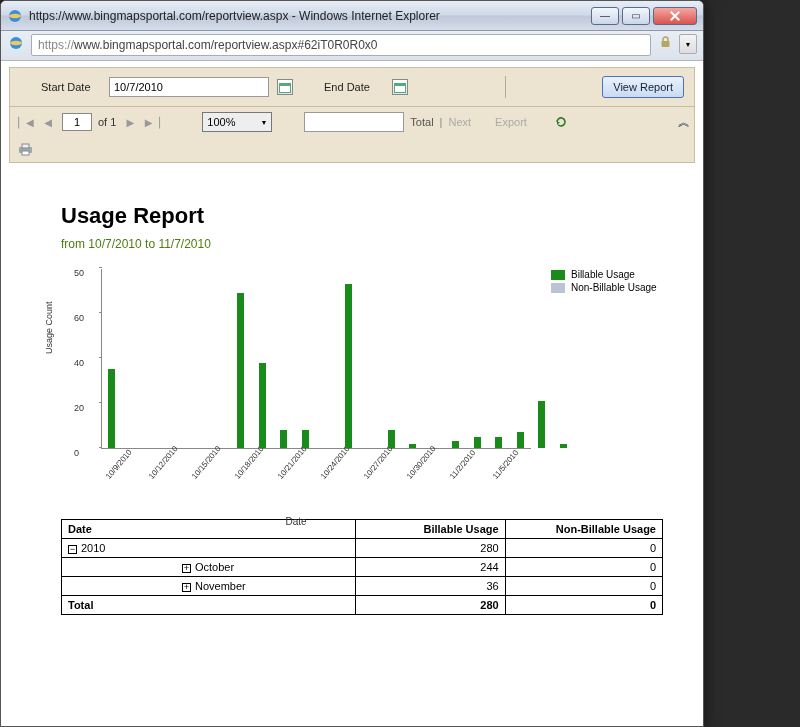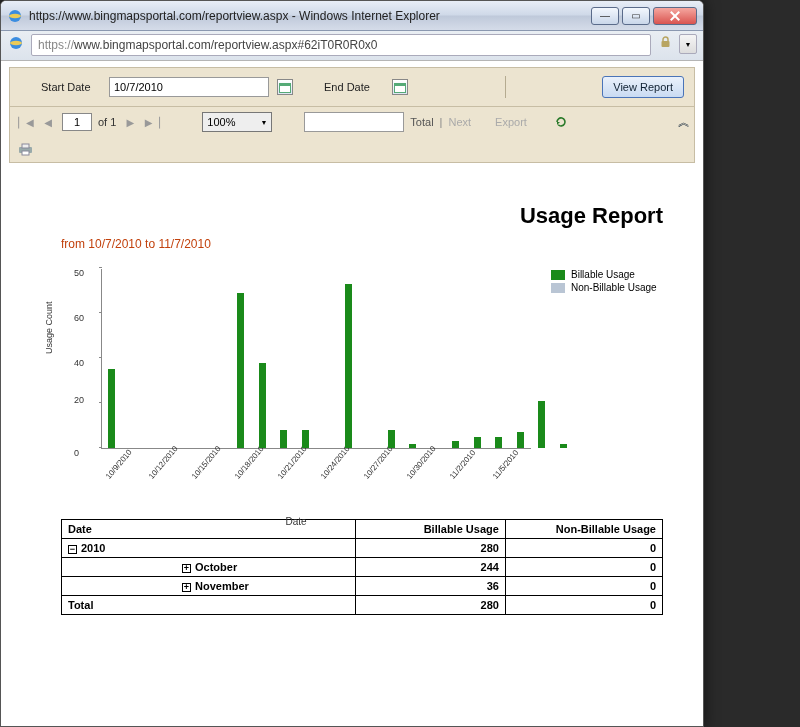--- a/index.html
+++ b/index.html
@@ -47,39 +47,39 @@
   .txt-link.disabled{color:#aaa;}
   .sep { color:#888; font-size:11px;}
   .fmt-sel { width:130px; height:20px; border:1px solid #777; background:#eee; font-size:11px; padding:0 4px; display:flex; align-items:center; justify-content:space-between;}
   .refresh-ic { width:16px; height:16px; display:flex; align-items:center; justify-content:center; font-size:12px; color:#2a7a2a; cursor:pointer; margin-left:20px;}
   .collapse-ic { margin-left:auto; font-size:12px; color:#234; cursor:pointer; letter-spacing:-4px;}
   .print-ic { width:18px; height:16px; font-size:13px; color:#556; cursor:pointer; margin-top:2px;}
   .toolbar-row{display:flex; align-items:center; gap:6px; width:100%;}
   
   
   .report { padding: 40px 40px 20px 60px; }
-  .rpt-title { font-size: 22px; font-weight:bold; color:#000; margin-bottom:8px;text-align:right;}
-  .rpt-sub { font-size:12px; color:#c2410c; margin-bottom:18px;}
+  .rpt-title { font-size: 22px; font-weight:bold; color:#000; margin-bottom:8px;}
+  .rpt-sub { font-size:12px; color:#4d7c0f; margin-bottom:18px;}
   
   .chart-wrap { display:flex; gap:20px; margin-bottom:50px;}
   .chart { position:relative; width:470px; height:200px; }
   .y-axis-label { position:absolute; left:-12px; top:50%; transform:rotate(-90deg) translateX(20px); transform-origin:left; font-size:9px; color:#333; white-space:nowrap;}
   .x-axis-label { position:absolute; bottom:-58px; left:50%; transform:translateX(-50%); font-size:10px; color:#333;}
   .plot { position:absolute; left:40px; top:0; right:0; bottom:20px; border-left:1px solid #888; border-bottom:1px solid #888;}
   .y-tick { position:absolute; left:-28px; font-size:9px; color:#333; transform:translateY(50%);}
   .y-tick-line { position:absolute; left:-3px; width:3px; height:1px; background:#888;}
   .x-tick { position:absolute; bottom:-10px; font-size:8px; color:#333; transform:rotate(-50deg) translate(-32px,0); transform-origin:left; white-space:nowrap;}
   .bar { position:absolute; bottom:0; width:7px; background:#1a8a1a;}
   .legend { font-size:10px; }
   .leg-item { display:flex; align-items:center; gap:6px; margin-bottom:2px;}
   .leg-sw { width:14px; height:10px;}
   
   
   .data-tbl { border-collapse:collapse; width:100%; max-width:700px; font-size:11px;}
-  .data-tbl th, .data-tbl td { border:1px solid #000; padding:3px 6px;font-weight:bold;}
+  .data-tbl th, .data-tbl td { border:1px solid #000; padding:3px 6px;}
   .data-tbl th { text-align:left; font-weight:bold;}
   .data-tbl th.r, .data-tbl td.r { text-align:right;}
   .exp-box { display:inline-block; width:9px; height:9px; border:1px solid #000; text-align:center; line-height:7px; font-size:9px; margin-right:4px; cursor:pointer; vertical-align:middle;}
   .indent1 { padding-left:120px !important; }
   .bold { font-weight:bold; }
   
   .caret{font-size:7px;}
 </style>
 </head>
 <body>
@@ -203,21 +203,21 @@
       <h1 class="rpt-title">Usage Report</h1>
       <div class="rpt-sub">from 10/7/2010 to 11/7/2010</div>
 
       <div class="chart-wrap">
         <div class="chart">
           <div class="y-axis-label">Usage Count</div>
           <div class="x-axis-label">Date</div>
           <div class="plot" id="plot">
               <div class="y-tick" style="bottom: -5px;">0</div>
               <div class="y-tick-line" style="bottom: 0px;"></div>
-              <div class="y-tick" style="bottom: 48px;">20</div>
+              <div class="y-tick" style="bottom: 40px;">20</div>
               <div class="y-tick-line" style="bottom: 45px;"></div>
               <div class="y-tick" style="bottom: 85px;">40</div>
               <div class="y-tick-line" style="bottom: 90px;"></div>
               <div class="y-tick" style="bottom: 130px;">60</div>
               <div class="y-tick-line" style="bottom: 135px;"></div>
               <div class="y-tick" style="bottom: 175px;">50</div>
               <div class="y-tick-line" style="bottom: 180px;"></div>
               <div class="x-tick" style="left: 25.5px;">10/9/2010</div>
               <div class="x-tick" style="left: 68.5px;">10/12/2010</div>
               <div class="x-tick" style="left: 111.5px;">10/15/2010</div>

